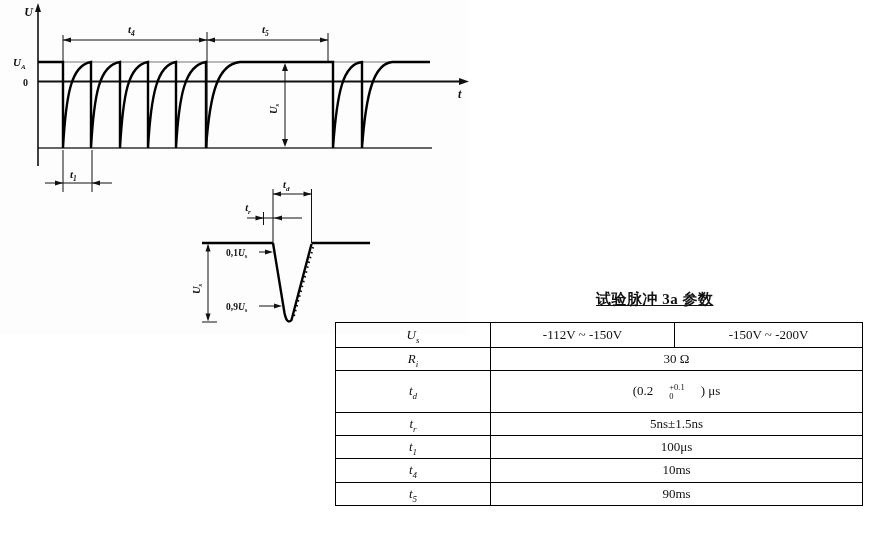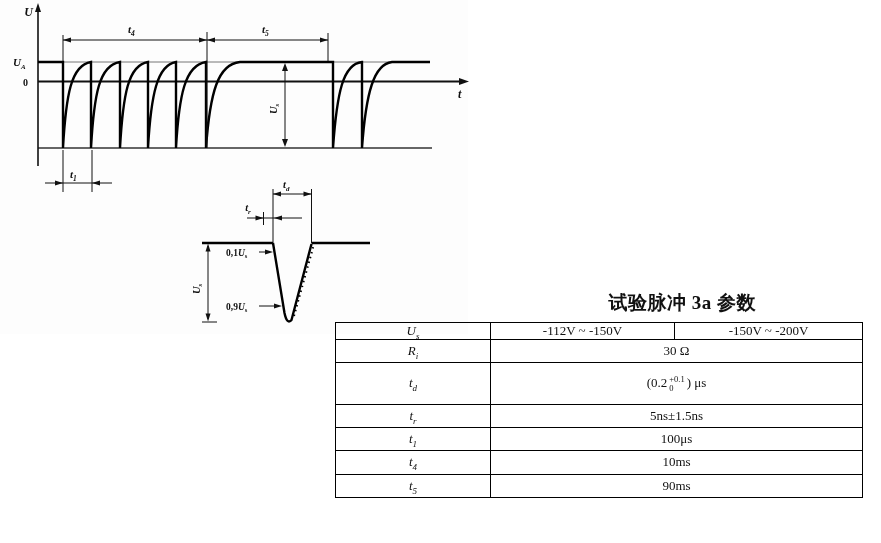--- a/index.html
+++ b/index.html
@@ -2,31 +2,31 @@
 <html><head>
 <meta charset="utf-8">
 <style>
   html,body{margin:0;padding:0;background:#fff;}
   .screen{position:relative;width:881px;height:543px;background:#ffffff;overflow:hidden;
           font-family:"Liberation Serif",serif;color:#111;}
   .scan-area{position:absolute;left:0;top:0;width:468px;height:334px;background:#fdfdfd;}
   svg text{font-family:"Liberation Serif",serif;fill:#111;}
   .fig{position:absolute;left:0;top:0;}
 
-  .tbl-title{position:absolute;left:596px;top:290px;width:160px;text-align:right;
-             font-size:19px;font-weight:bold;letter-spacing:0.5px;}
+  .tbl-title{position:absolute;left:596px;top:290px;width:160px;text-align:left;
+             font-size:15px;font-weight:bold;letter-spacing:0.5px;text-decoration:underline;}
   table.params{position:absolute;left:335px;top:322px;width:527px;border-collapse:collapse;
                table-layout:fixed;font-size:13px;}
   table.params td{border:1.4px solid #000;text-align:center;vertical-align:middle;
                   padding:0 3px;line-height:1.15;}
-  tr.r-hd{height:20px;} tr.r-us{height:17px;} tr.r-ri{height:23px;font-family:Liberation Serif, serif;} tr.r-td{height:42px;}
+  tr.r-hd{height:20px;} tr.r-us{height:25px;} tr.r-ri{height:23px;font-family:Liberation Serif, serif;} tr.r-td{height:42px;}
   tr.r-tr{height:23px;} tr.r-t1{height:23px;} tr.r-t4{height:24px;} tr.r-t5{height:23px;}
   .pvar{font-style:italic;}
   .pvar sub{font-size:9px;font-style:italic;line-height:0;}
-  .tol{display:inline-block;vertical-align:-4px;margin:0 2px;line-height:1;}
+  .tol{display:inline-block;vertical-align:-4px;margin:0 16px;line-height:1;}
   .tol .ts,.tol .tb{display:block;font-size:8.5px;text-align:left;}
 </style>
 </head>
 <body>
 
 <div class="screen">
   <div class="scan-area"></div>
 
   <svg class="fig" width="472" height="340" viewBox="0 0 472 340">
 

